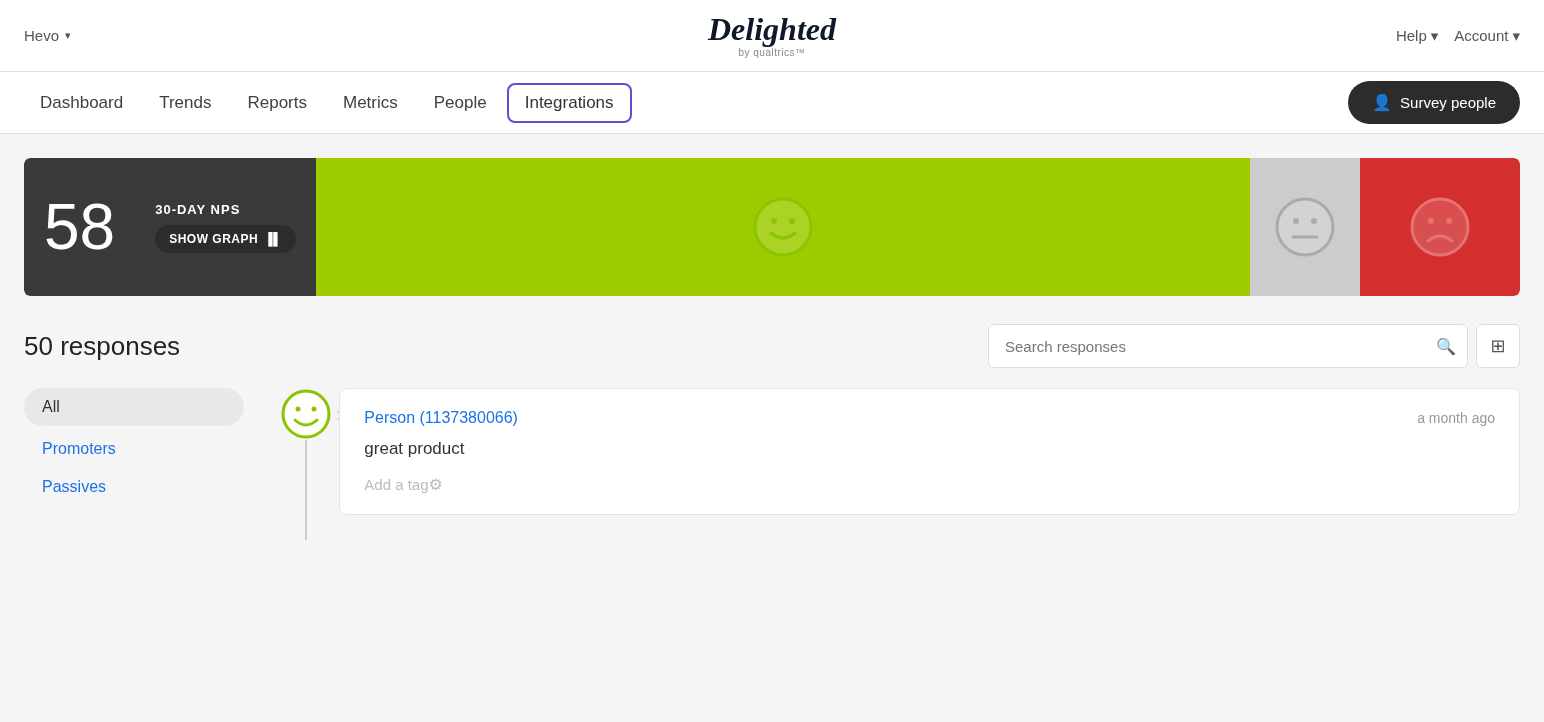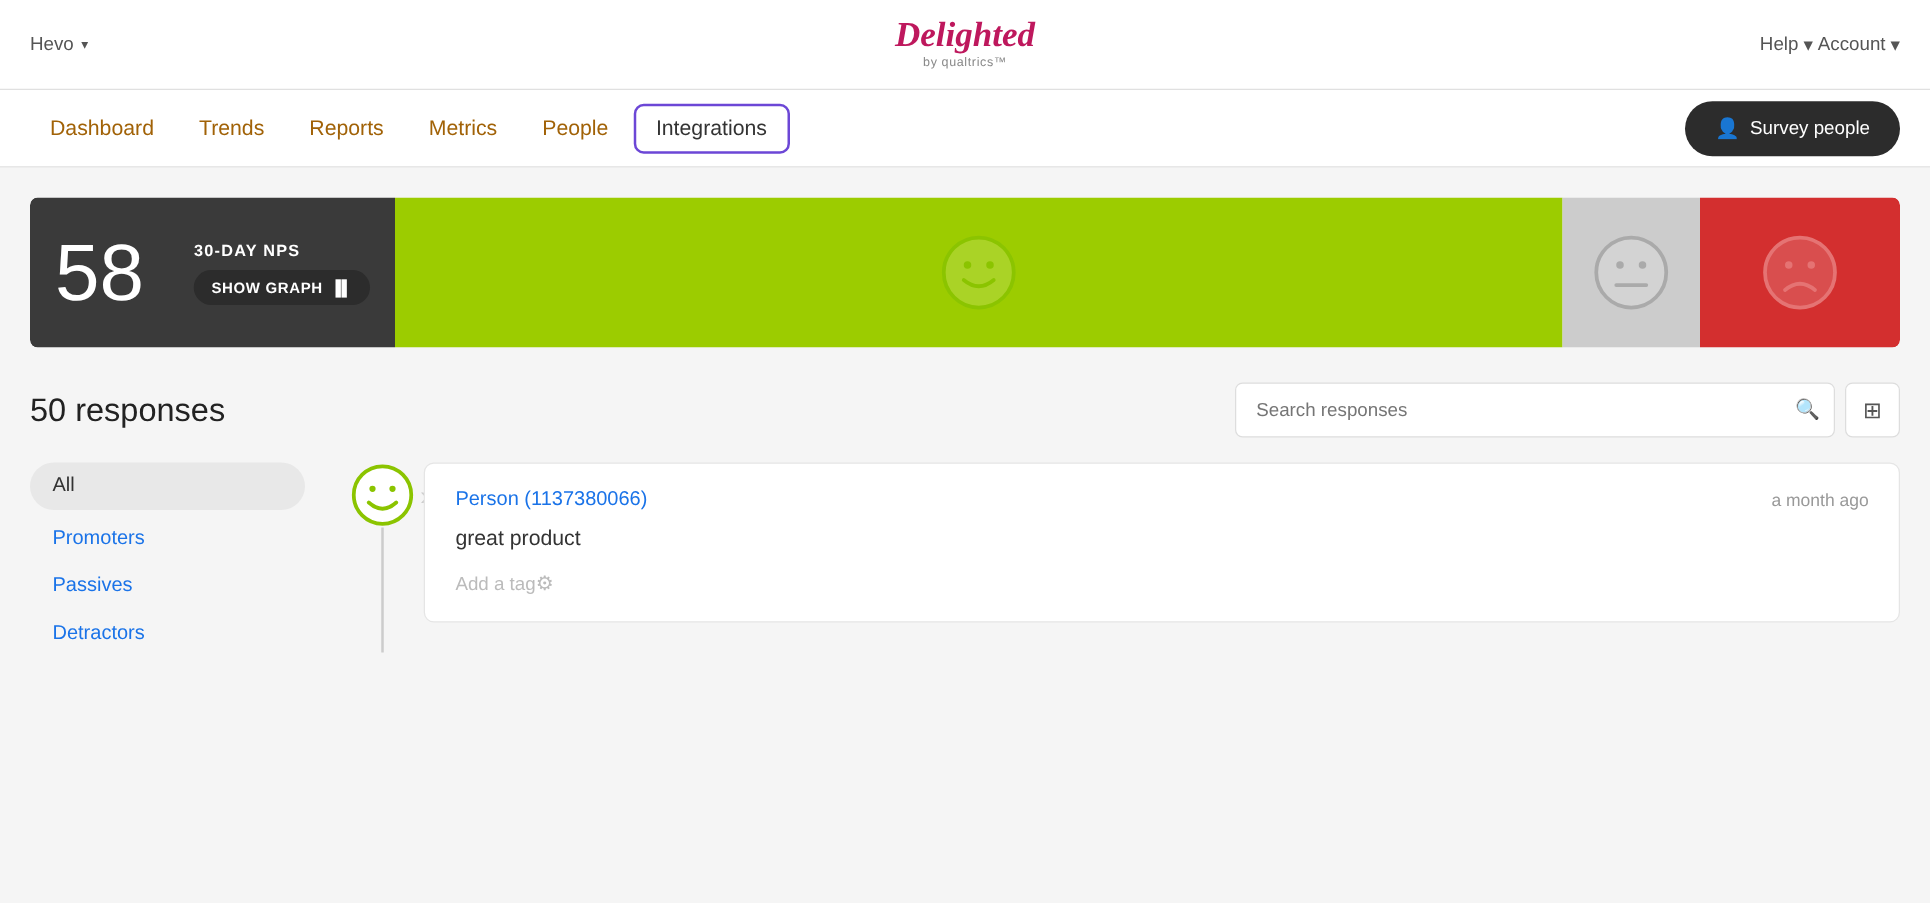--- a/index.html
+++ b/index.html
@@ -21,50 +21,50 @@
     .hevo-arrow { font-size: 11px; color: #555; }
     .logo-center {
       position: absolute;
       left: 50%;
       transform: translateX(-50%);
       display: flex;
       flex-direction: column;
       align-items: center;
     }
     .logo-text {
-      font-size: 28px;
+      font-size: 32px;
       font-family: Georgia, 'Times New Roman', serif;
       font-style: italic;
       font-weight: 700;
-      color: #be185d;
+      color: #0f172a;
       line-height: 1;
     }
     .logo-sub {
       font-size: 10px;
       color: #888;
       letter-spacing: 0.5px;
       margin-top: 2px;
     }
-    .top-header-right { display: flex; align-items: center; gap: 4px; }
+    .top-header-right { display: flex; align-items: center; gap: 16px; }
     .header-link { font-size: 15px; color: #555; cursor: pointer; display: flex; align-items: center; gap: 4px; }
 
     
     .nav-bar {
       background: #fff;
       border-bottom: 1px solid #e0e0e0;
       padding: 0 24px;
       height: 62px;
       display: flex;
       align-items: center;
       justify-content: space-between;
     }
     .nav-links { display: flex; align-items: center; gap: 4px; }
     .nav-link {
       font-size: 17px;
-      color: #a16207;
+      color: #404040;
       text-decoration: none;
       padding: 8px 16px;
       border-radius: 6px;
       cursor: pointer;
       font-weight: 400;
     }
     .nav-link.active {
       border: 2px solid #6c47d6;
       color: #333;
       border-radius: 8px;
@@ -84,21 +84,21 @@
     .survey-btn .person-icon { font-size: 16px; }
 
     
     .main-content { padding: 24px; }
 
     
     .nps-row {
       display: flex;
       gap: 0;
       margin-bottom: 28px;
-      height: 120px;
+      height: 138px;
       border-radius: 6px;
       overflow: hidden;
     }
     .nps-box {
       background: #3a3a3a;
       color: #fff;
       min-width: 260px;
       padding: 16px 20px;
       display: flex;
       align-items: center;
@@ -376,21 +376,20 @@
       </button>
     </div>
   </div>
 
   <div class="responses-body">
 
     <div class="filter-sidebar">
       <div class="filter-all">All</div>
       <a class="filter-link">Promoters</a>
       <a class="filter-link">Passives</a>
-      <a class="filter-link">Detractors</a>
     </div>
 
     <div class="response-list">
       <div class="response-item">
         <div class="response-emoji-col">
           <svg class="response-emoji" viewBox="0 0 52 52" fill="none" xmlns="http://www.w3.org/2000/svg">
             <circle cx="26" cy="26" r="23" stroke="#8bc400" stroke-width="3" fill="white"></circle>
             <circle cx="18" cy="21" r="2.5" fill="#8bc400"></circle>
             <circle cx="34" cy="21" r="2.5" fill="#8bc400"></circle>
             <path d="M15 32 Q26 42 37 32" stroke="#8bc400" stroke-width="3" fill="none" stroke-linecap="round"></path>

